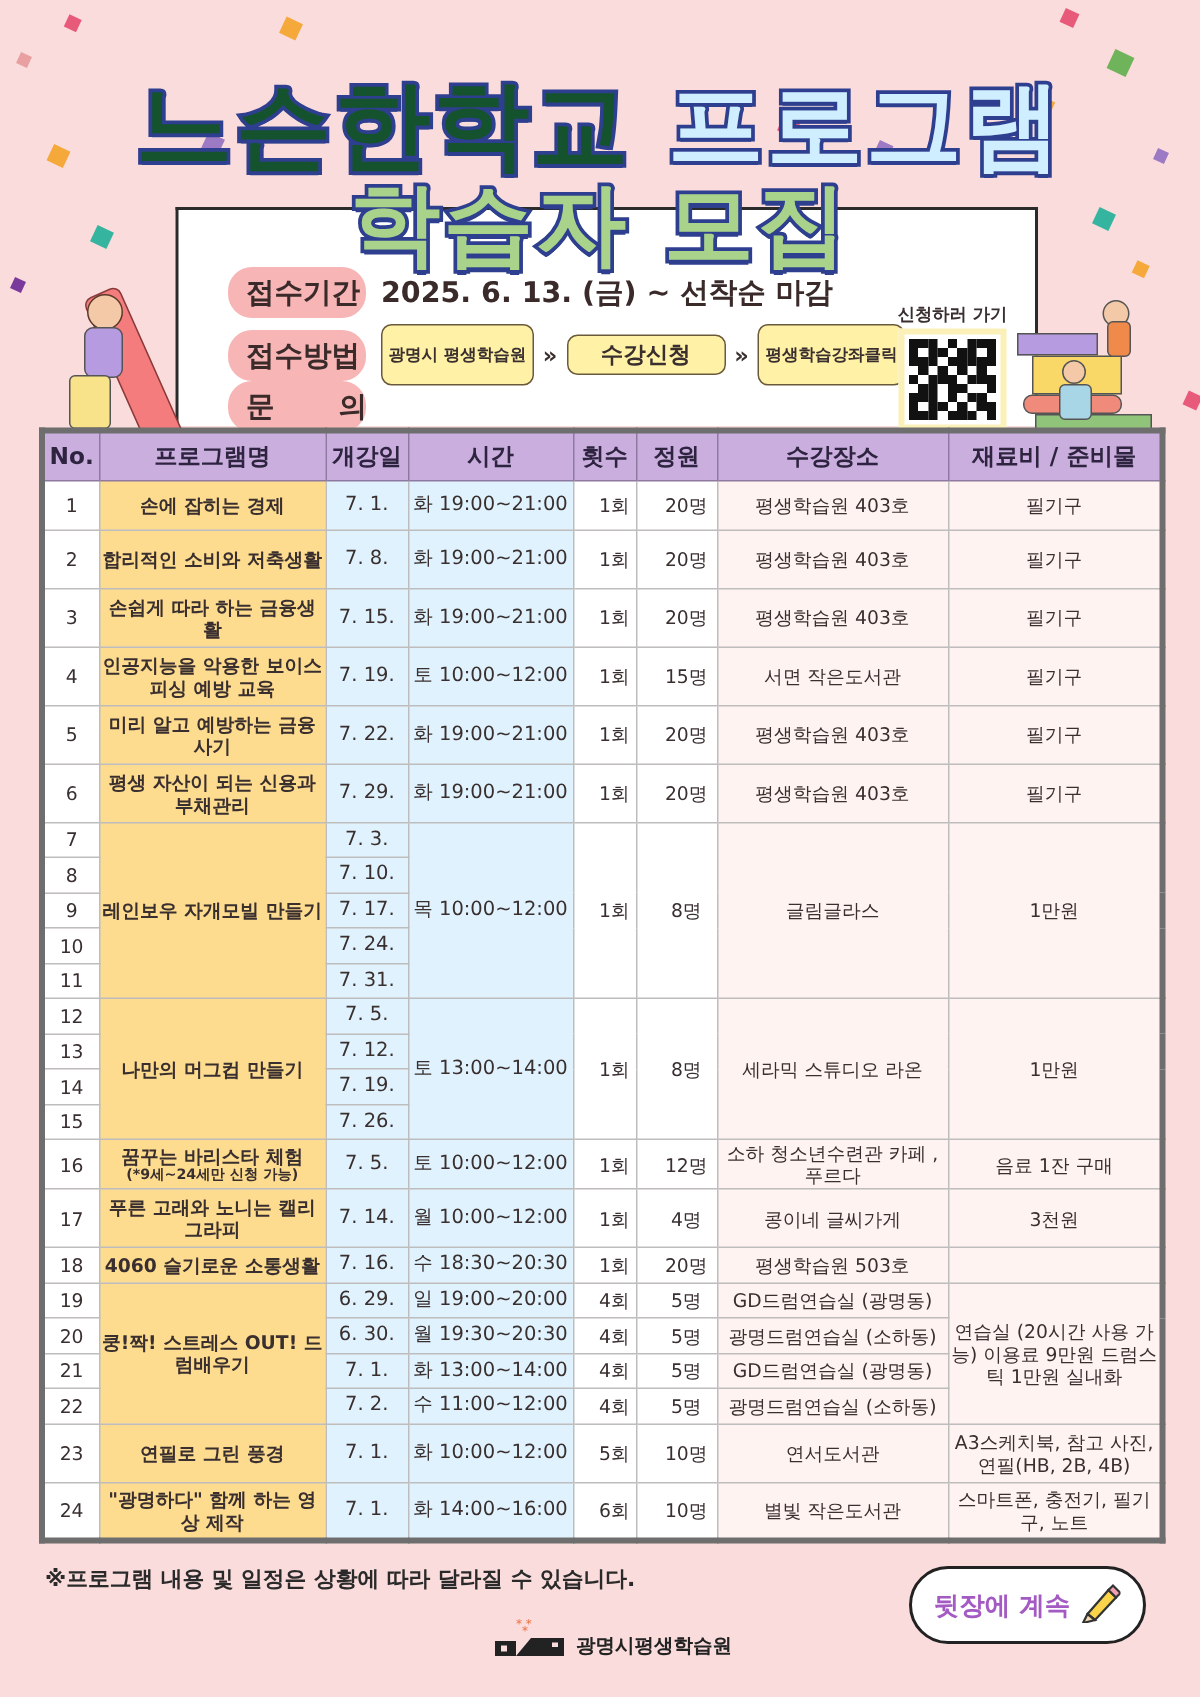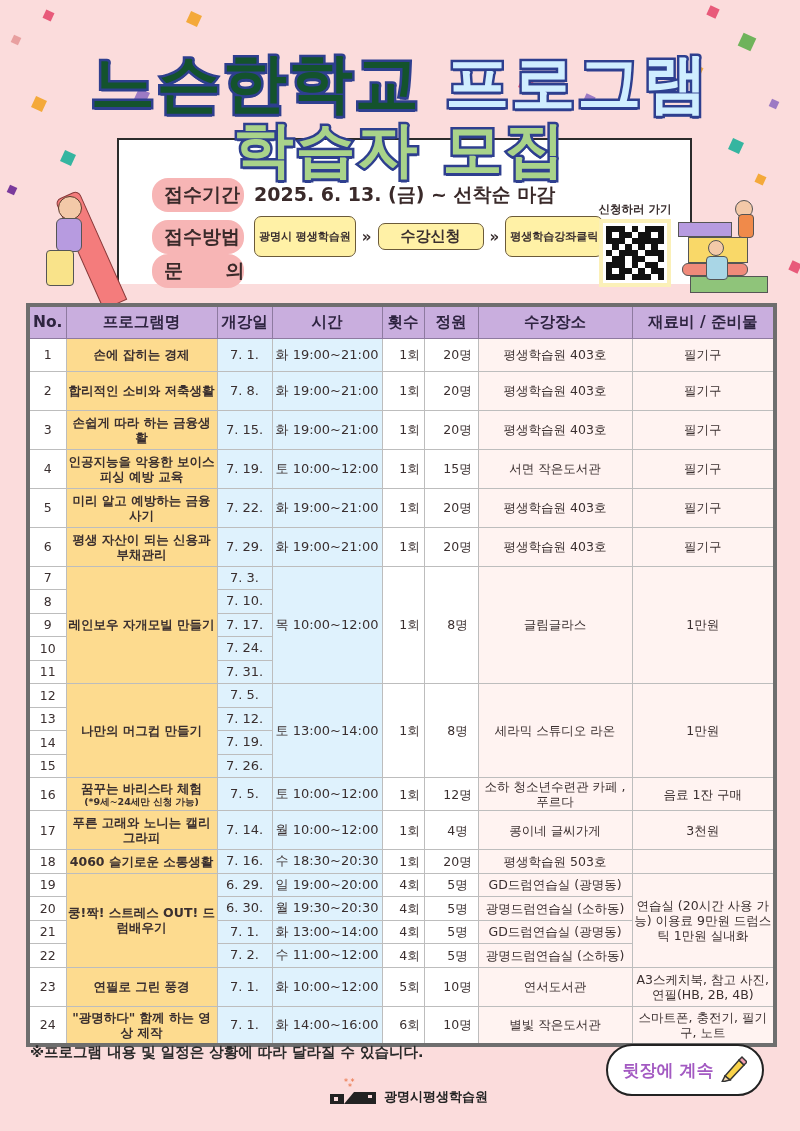--- a/index.html
+++ b/index.html
@@ -61,21 +61,21 @@
   .pencil {
     position: absolute; left: 78px; top: 190px; width: 26px; height: 120px;
     background: #f47c7c; border-radius: 6px 6px 0 0; transform: rotate(-24deg);
     border: 1.5px solid #8a3a3a;
   }
   .kid { position: absolute; border-radius: 50%; }
   .books div { position: absolute; border: 1.5px solid #555; }
 
   
   table {
-    position: absolute; left: 26px; top: 303px; width: 747px;
+    position: absolute; left: 26px; top: 285px; width: 747px;
     border-collapse: collapse; border: 4px solid #6e6e6e; table-layout: fixed;
     font-size: 12.5px;
   }
   th {
     background: #c9aede; font-size: 15.5px; font-weight: 700; height: 33px;
     border: 1px solid #8e7aa0; color: #2e2440;
   }
   td { border: 1px solid #bdbdbd; text-align: center; vertical-align: middle; line-height: 1.2; }
   td.no { background: #fff; }
   td.name { background: #fddb8f; font-weight: 700; font-size: 12.5px; }

